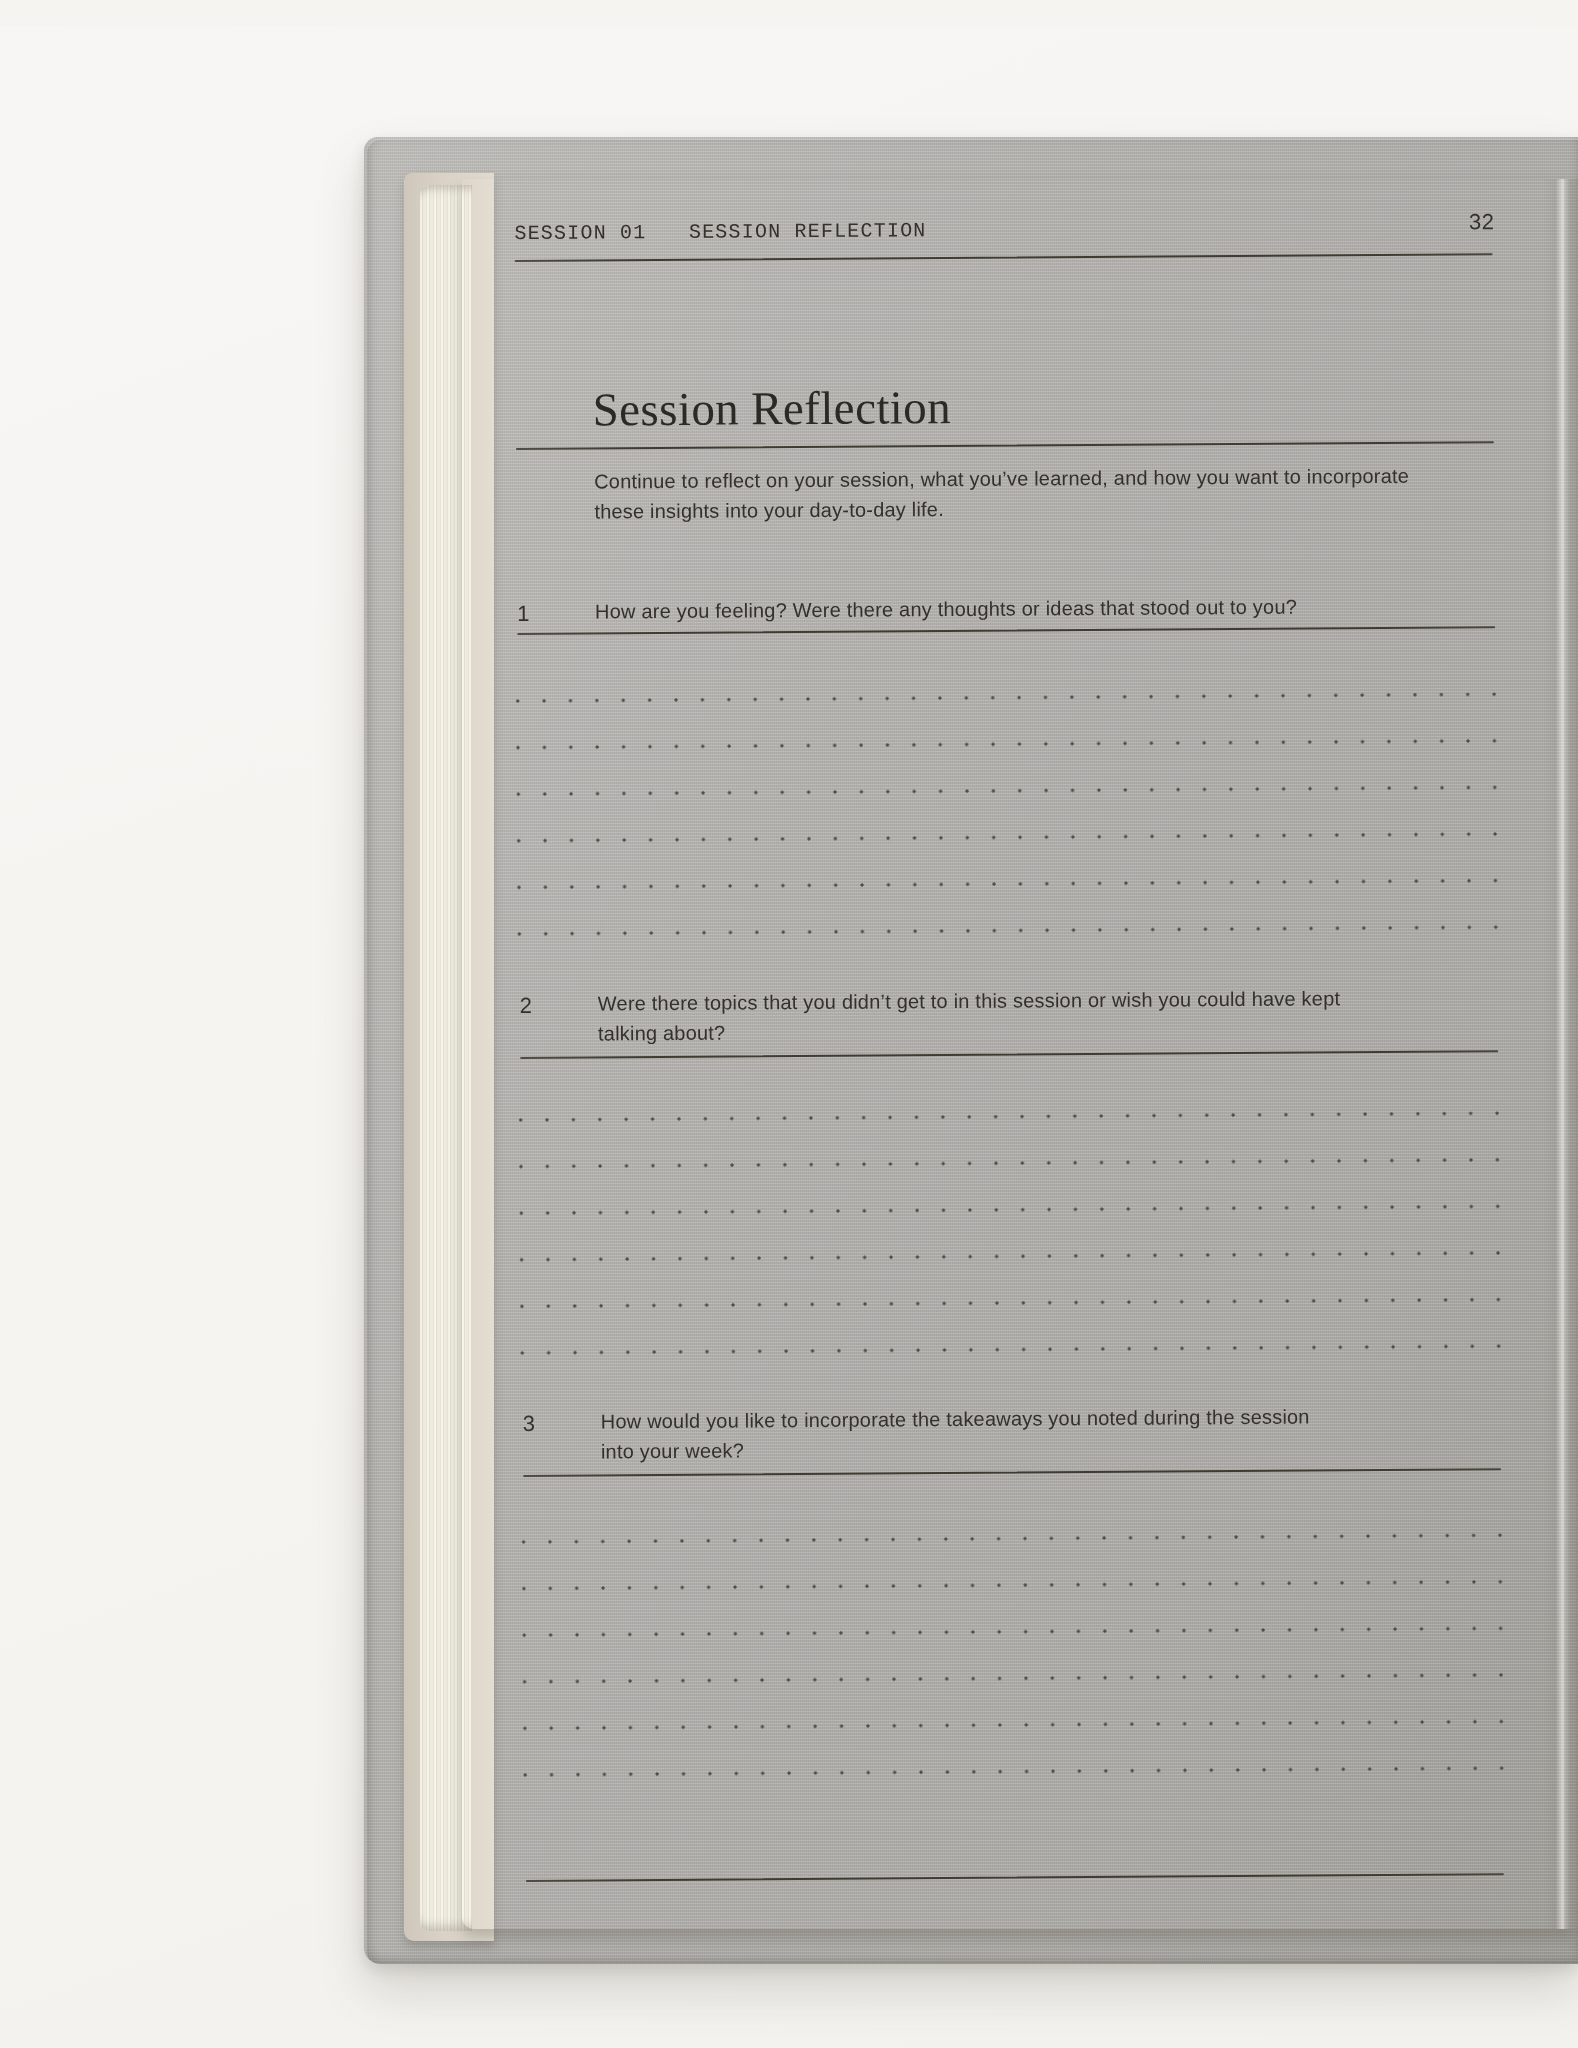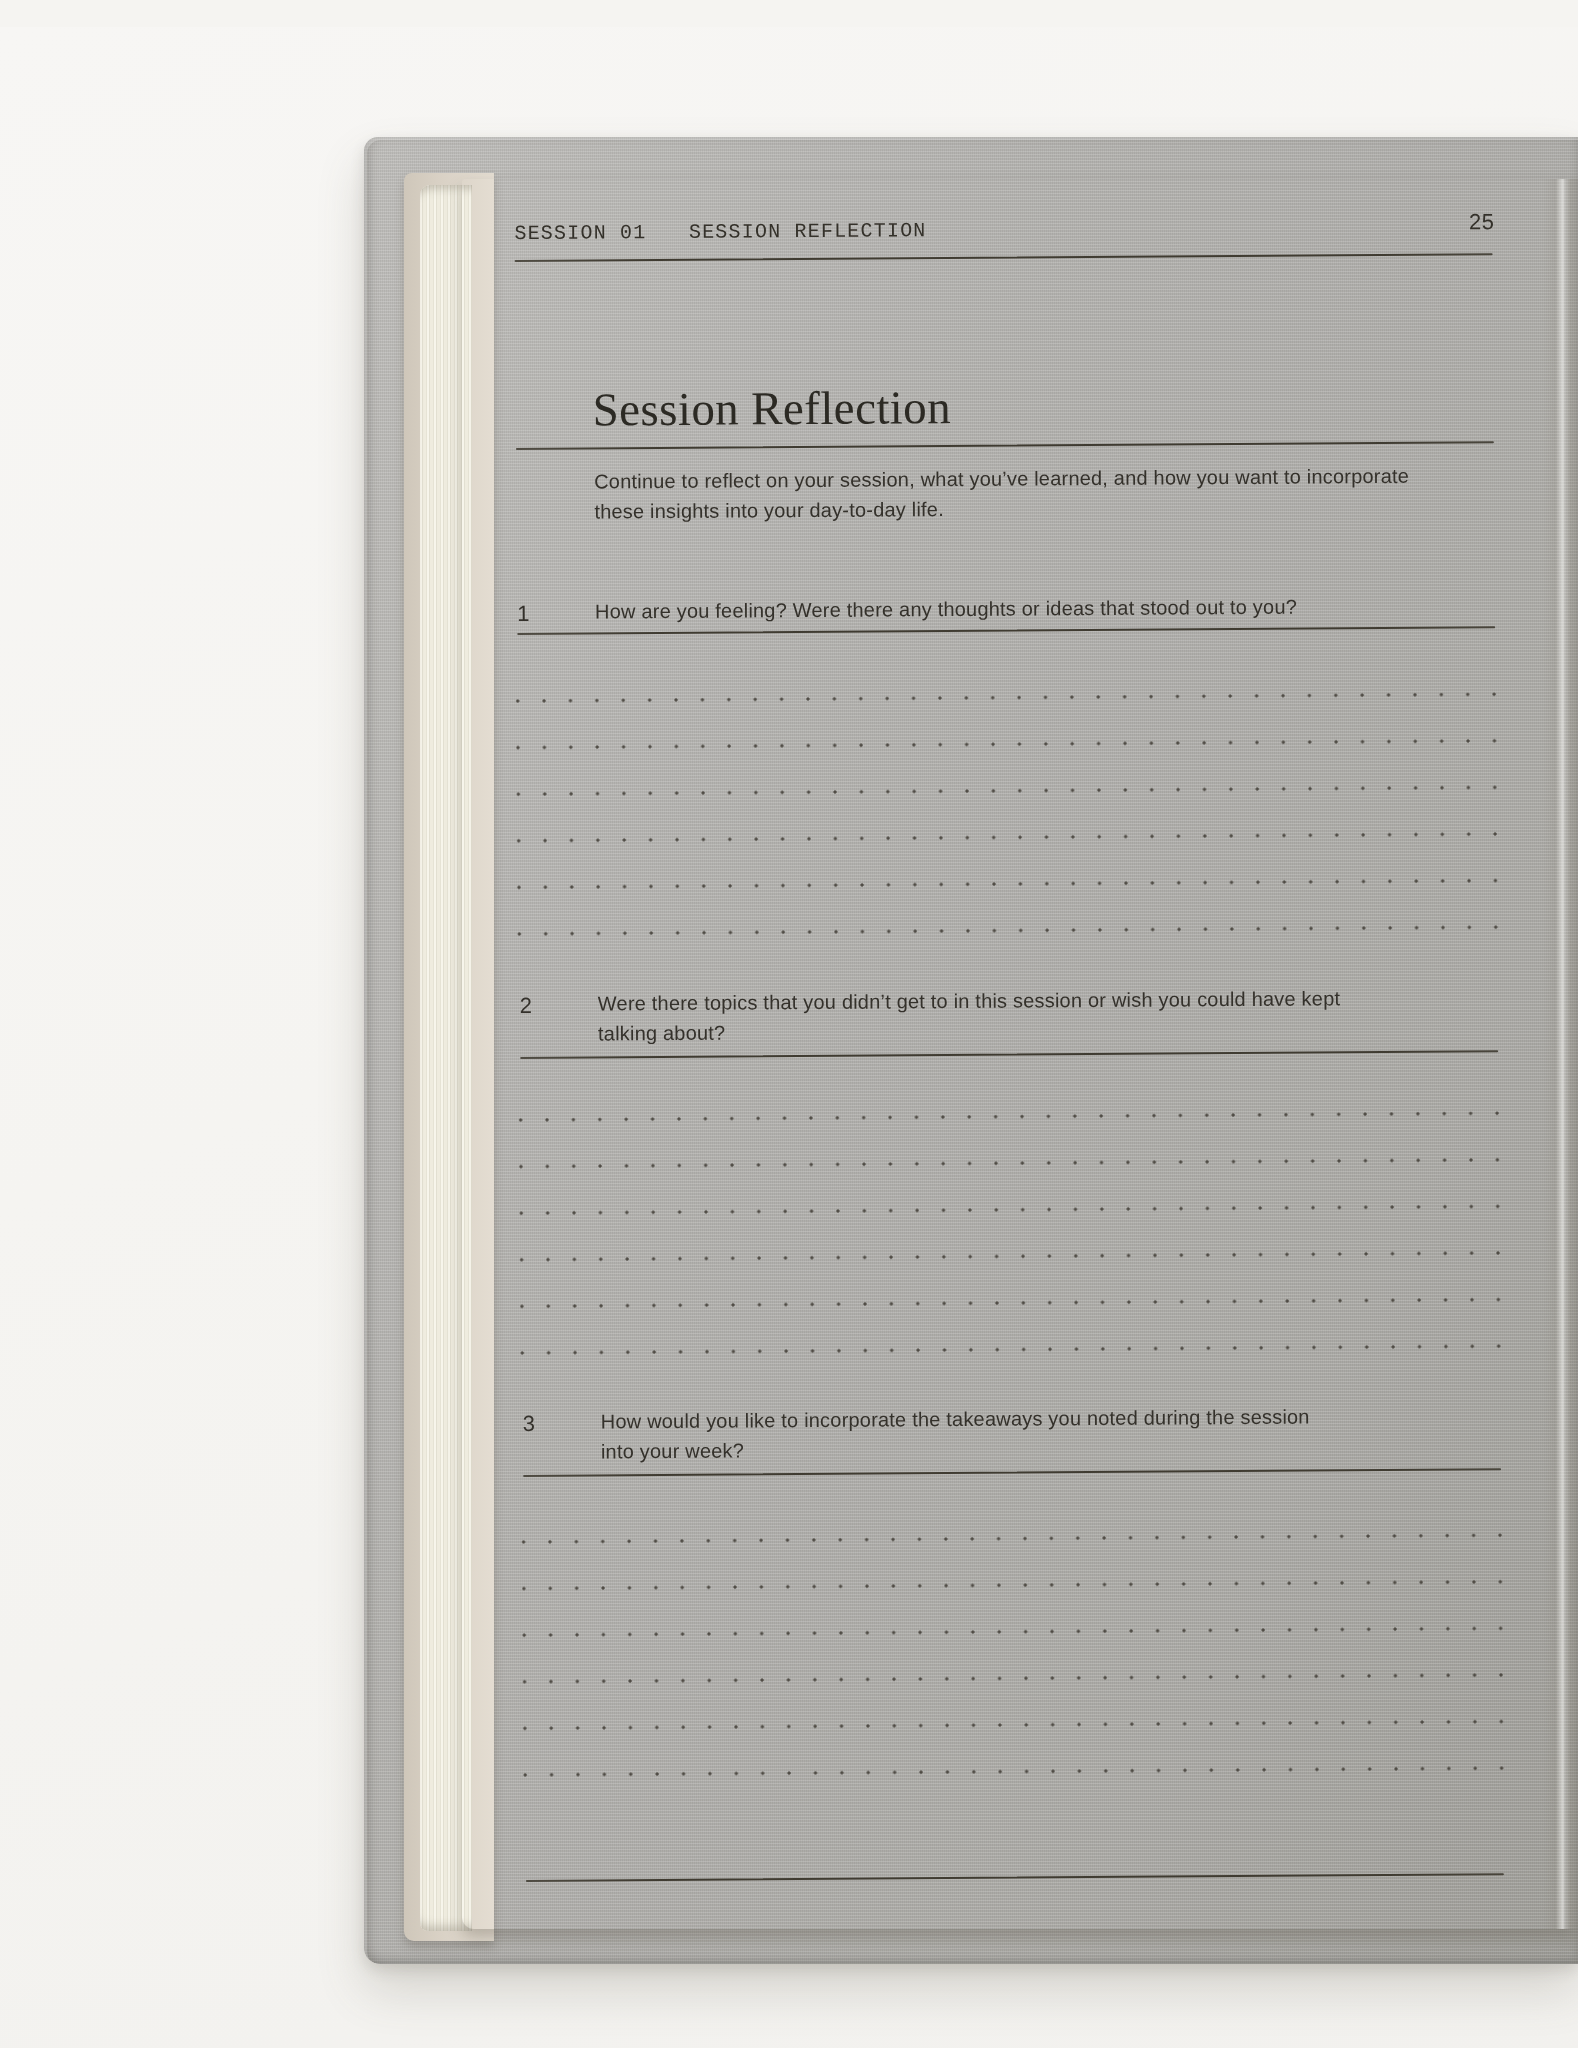--- a/index.html
+++ b/index.html
@@ -140,21 +140,21 @@
 
   <div class="page">
     <div class="page-crease"></div>
   </div>
 
   <div class="content">
 
     <div class="header-row">
       <span class="mono session-label">SESSION 01</span>
       <span class="mono section-label">SESSION REFLECTION</span>
-      <span class="page-number">25</span>
+      <span class="page-number">32</span>
     </div>
     <div class="rule rule-header"></div>
 
     <h1 class="serif page-title" style="margin:0;">Session Reflection</h1>
     <div class="rule rule-title"></div>
 
     <p class="intro" style="margin:0;">Continue to reflect on your session, what you’ve learned, and how you want to incorporate
 these insights into your day-to-day life.</p>
 
     <div class="q-number n1">1</div>

